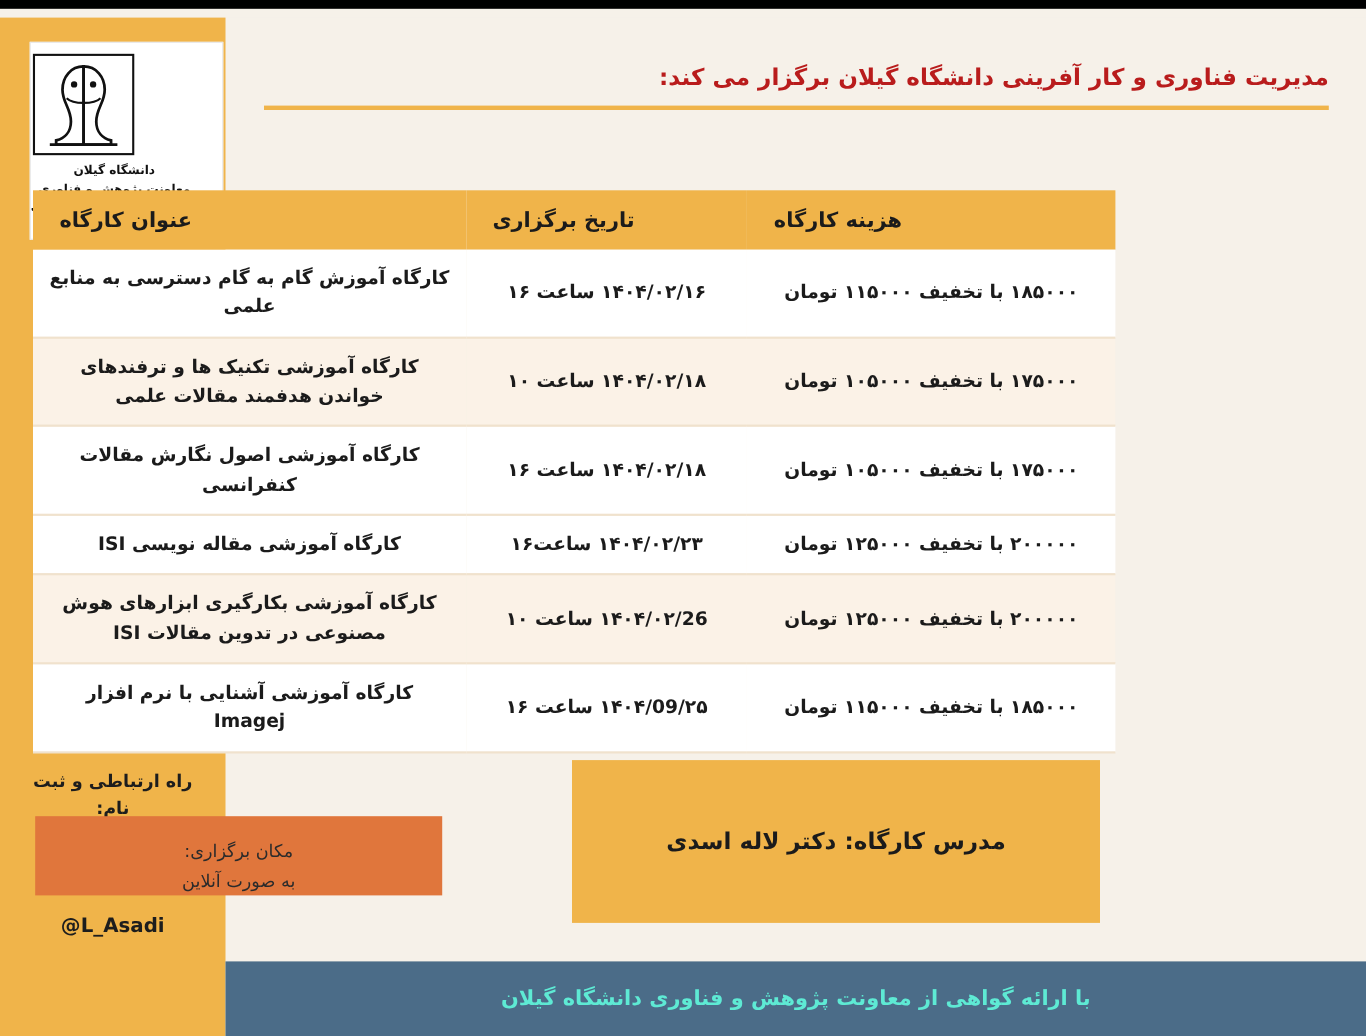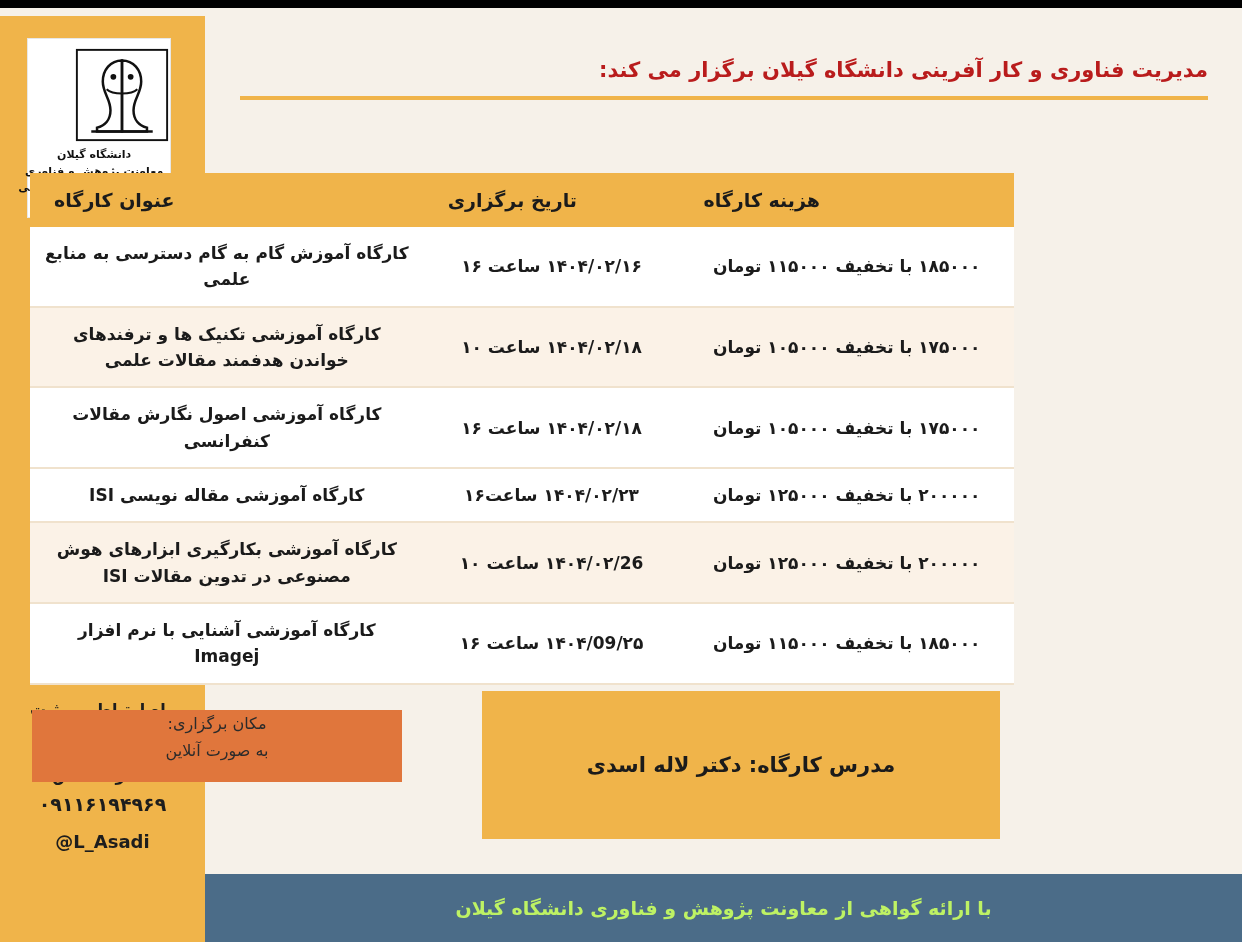--- a/index.html
+++ b/index.html
@@ -38,27 +38,27 @@
     left: 0;
     width: 205px;
     height: 100%;
     background: #f0b44a;
     box-sizing: border-box;
   }
   .logo-box {
     position: absolute;
     top: 22px;
     left: 27px;
-    width: 144px;
+    width: 176px;
     height: 180px;
     background: #ffffff;
     border: 1px solid #e7e7e7;
     display: flex;
     flex-direction: column;
-    align-items: flex-start;
+    align-items: flex-end;
     justify-content: flex-start;
     padding-top: 8px;
     box-sizing: border-box;
   }
   .logo-emblem {
     width: 96px;
     height: 96px;
     position: relative;
   }
   .logo-caption {
@@ -164,64 +164,64 @@
   table.wk td.c-fee   { font-weight: bold; }
   col.w-title { width: 40%; }
   col.w-date  { width: 26%; }
   col.w-fee   { width: 34%; }
 
   
   .instructor {
     position: absolute;
     top: 675px;
     right: 242px;
-    width: 518px;
+    width: 480px;
     height: 148px;
     background: #f0b44a;
     display: flex;
     align-items: center;
     justify-content: center;
   }
   .instructor-text {
     font-size: 21px;
     font-weight: bold;
     color: #1b1b1b;
   }
   .venue {
     position: absolute;
-    top: 694px;
+    top: 726px;
     left: 32px;
     width: 370px;
     height: 72px;
     background: #e0763c;
     display: flex;
     flex-direction: column;
     align-items: center;
-    justify-content: flex-start;
+    justify-content: flex-end;
     color: #2b2b2b;
   }
   .venue div {
     font-size: 16px;
     line-height: 1.7;
   }
 
   
   .footer {
     position: absolute;
     left: 205px;
     right: 0;
     bottom: 0;
     height: 68px;
     background: #4b6c88;
     display: flex;
     align-items: center;
     justify-content: center;
   }
   .footer-text {
-    color: #bef264;
+    color: #5eead4;
     font-size: 19px;
     font-weight: bold;
   }
 </style>
 </head>
 <body>
 
 <div class="poster">
   <div class="canvas">
 

